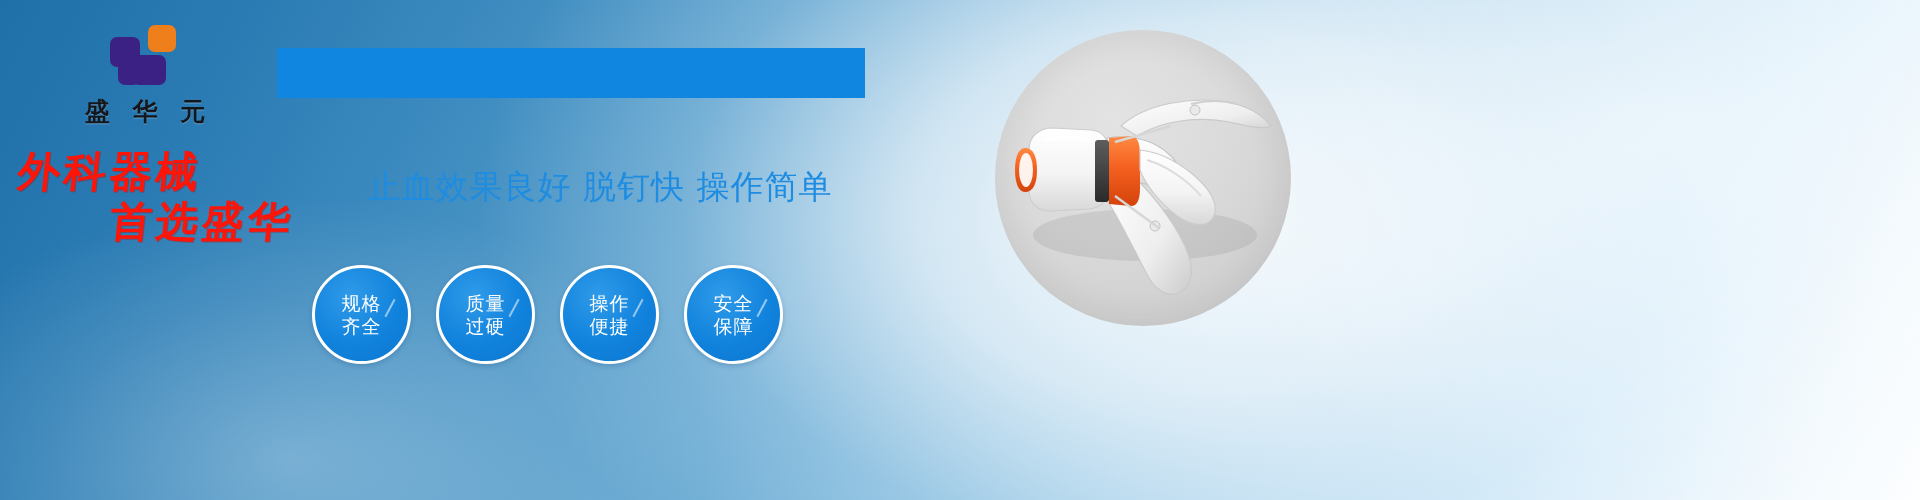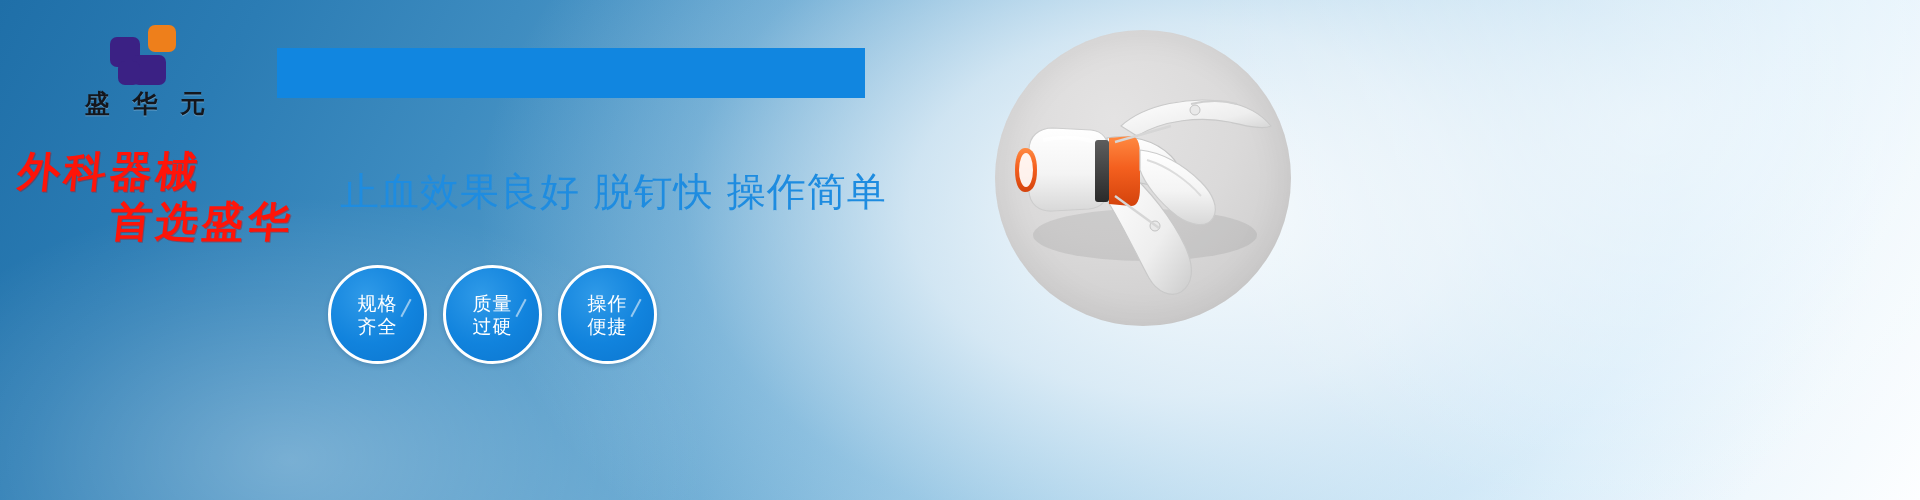--- a/index.html
+++ b/index.html
@@ -38,21 +38,21 @@
 
   
   #logo-block{position:absolute;left:55px;top:25px;width:180px;text-align:center;}
   .logo-mark{position:relative;width:70px;height:62px;margin:0 auto;}
   .lm{position:absolute;border-radius:7px;}
   .lm-a{left:0px;  top:12px; width:30px;height:30px;background:#3b2184;}
   .lm-b{left:22px; top:30px; width:34px;height:30px;background:#3b2184;}
   .lm-c{left:38px; top:0px;  width:28px;height:27px;background:#ee7f1b;}
   .lm-d{left:8px;  top:36px; width:22px;height:24px;background:#3b2184;}
   .logo-text{
-    font-size:25px;font-weight:bold;color:#14161c;
+    margin-top:8px;font-size:25px;font-weight:bold;color:#14161c;
     letter-spacing:7px;text-indent:7px;
     font-family:"DejaVu Sans","Liberation Sans",sans-serif;
     text-shadow:0 1px 0 rgba(255,255,255,0.25);
   }
 
   
   #calligraphy{position:absolute;left:18px;top:150px;width:330px;}
   .calli-line{
     color:#ff1408;font-weight:bold;font-size:42px;line-height:1.05;
     font-family:"DejaVu Serif","Liberation Serif",serif;
@@ -80,27 +80,27 @@
       2px 2px 0 #111418,
       1px 1px 0 #111418,
       -1px 0 0 #111418,
       0 -1px 0 #111418;
   }
 
   
   #subtitle{
     position:absolute;left:340px;top:165px;width:520px;
     text-align:center;
-    color:#1e8ce0;font-size:39px;font-weight:normal;letter-spacing:1px;
+    color:#1e8ce0;font-size:33px;font-weight:normal;letter-spacing:1px;
     font-family:"DejaVu Sans","Liberation Sans",sans-serif;
     white-space:nowrap;
   }
 
   
-  #badges{position:absolute;left:328px;top:265px;display:flex;gap:16px;}
+  #badges{position:absolute;left:312px;top:265px;display:flex;gap:25px;}
   .badge{
     position:relative;width:93px;height:93px;border-radius:50%;
     background:radial-gradient(circle at 38% 30%, #2f9ae8 0%, #1183dd 55%, #0c76cf 100%);
     border:3px solid #ffffff;
     box-shadow:0 2px 5px rgba(10,60,110,0.22);
     display:flex;flex-direction:column;align-items:center;justify-content:center;
   }
   .badge .bl{
     color:#ffffff;font-size:19px;line-height:1.18;letter-spacing:1px;
     font-family:"DejaVu Sans","Liberation Sans",sans-serif;
@@ -153,20 +153,25 @@
       <span class="slash"></span>
     </div>
     <div class="badge">
       <span class="bl">质量</span>
       <span class="bl">过硬</span>
       <span class="slash"></span>
     </div>
     <div class="badge">
       <span class="bl">操作</span>
       <span class="bl">便捷</span>
+      <span class="slash"></span>
+    </div>
+    <div class="badge">
+      <span class="bl">安全</span>
+      <span class="bl">保障</span>
       <span class="slash"></span>
     </div>
   </div>
 
   <div id="product">
     <svg viewBox="0 0 296 296" xmlns="http://www.w3.org/2000/svg" aria-hidden="true">
       <defs>
         <linearGradient id="gWhite" x1="0" y1="0" x2="0" y2="1">
           <stop offset="0%" stop-color="#ffffff"></stop>
           <stop offset="55%" stop-color="#f4f4f4"></stop>

